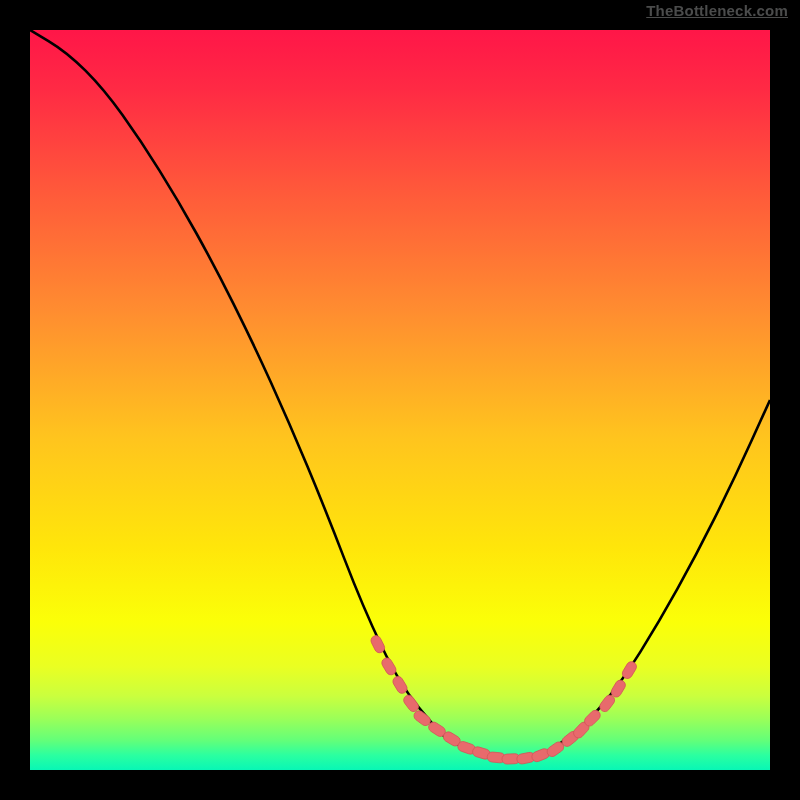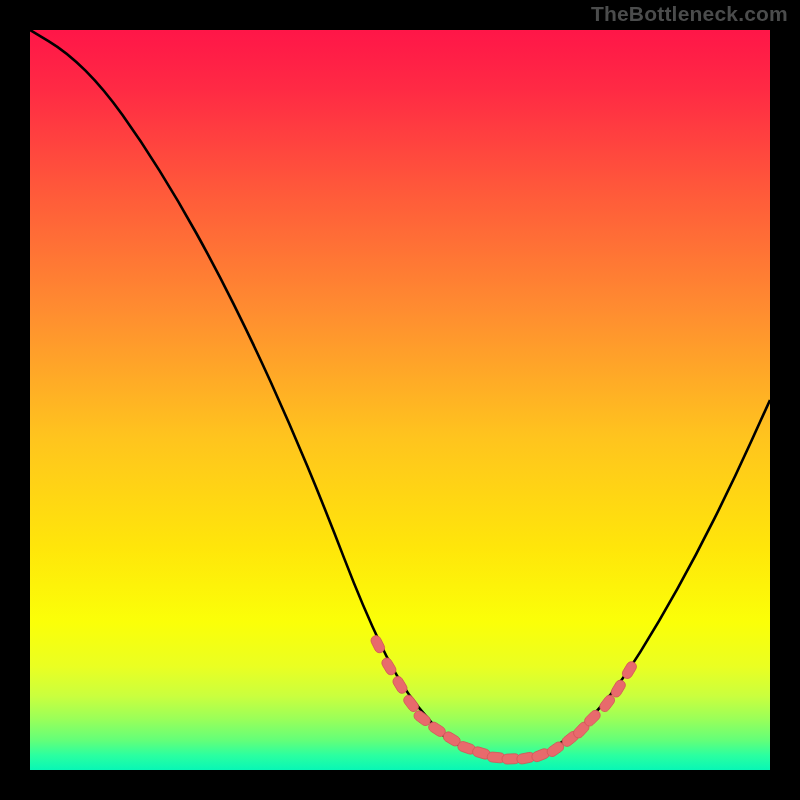--- a/index.html
+++ b/index.html
@@ -15,24 +15,25 @@
     position: relative;
     width: 800px;
     height: 800px;
     background: #000;
   }
   .watermark {
     position: absolute;
     top: 2px;
     right: 12px;
     color: #4b4c4c;
-    font-size: 21px;
+    font-size: 15px;
     font-weight: 600;
     letter-spacing: 0.2px;
     z-index: 10;
+    text-decoration: underline;
   }
   .plot-area {
     position: absolute;
     left: 30px;
     top: 30px;
     width: 740px;
     height: 740px;
     overflow: hidden;
   }
   .gradient-bg {

